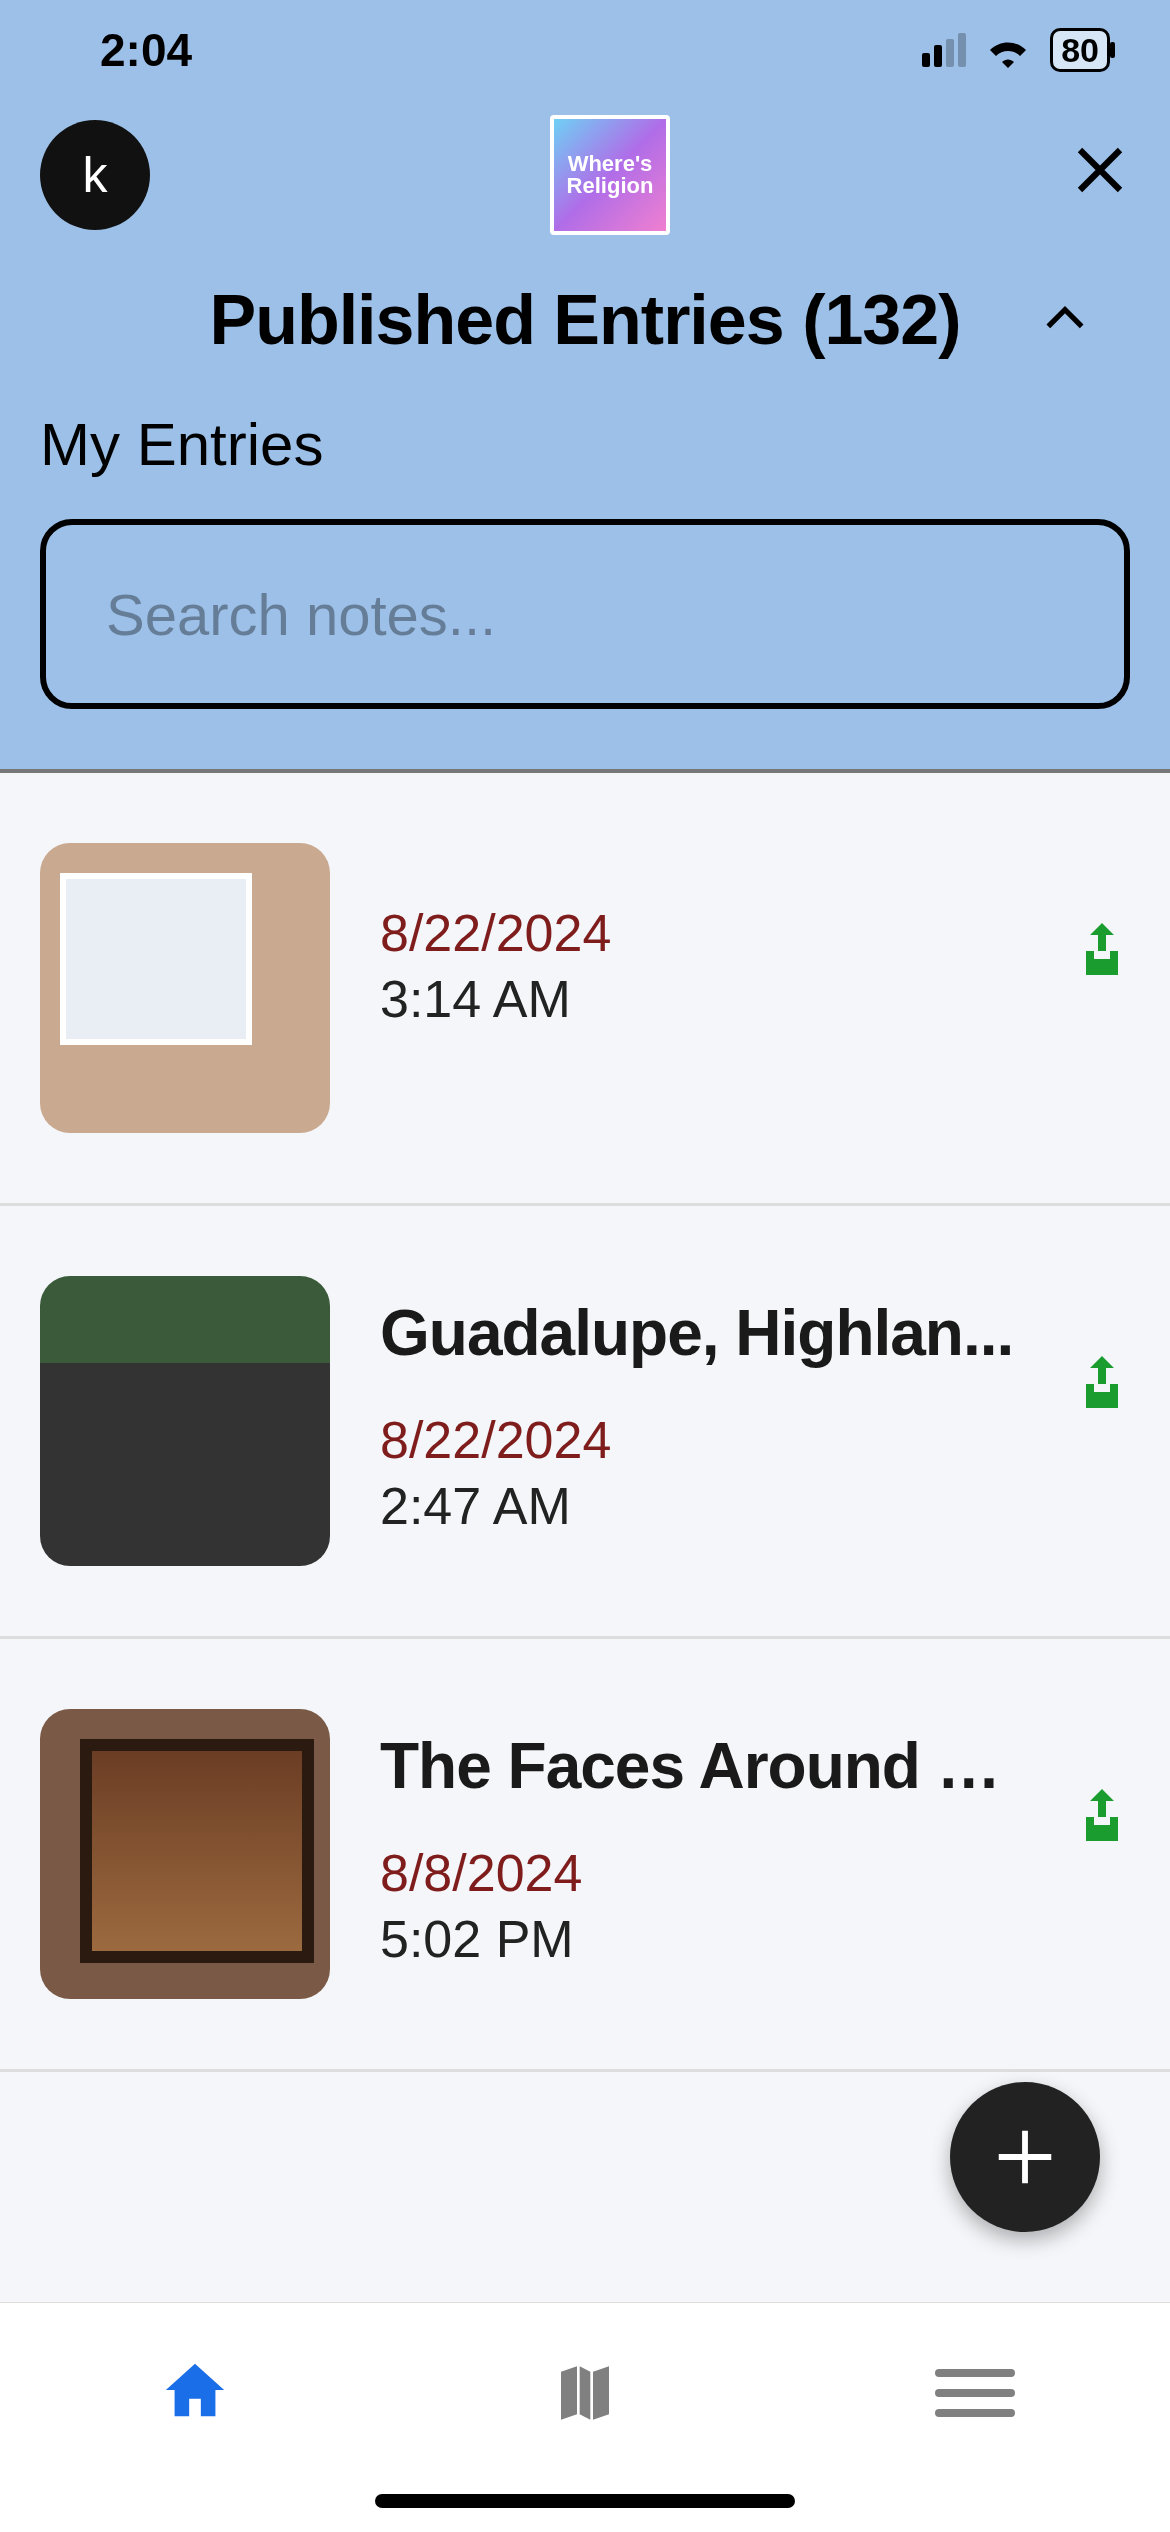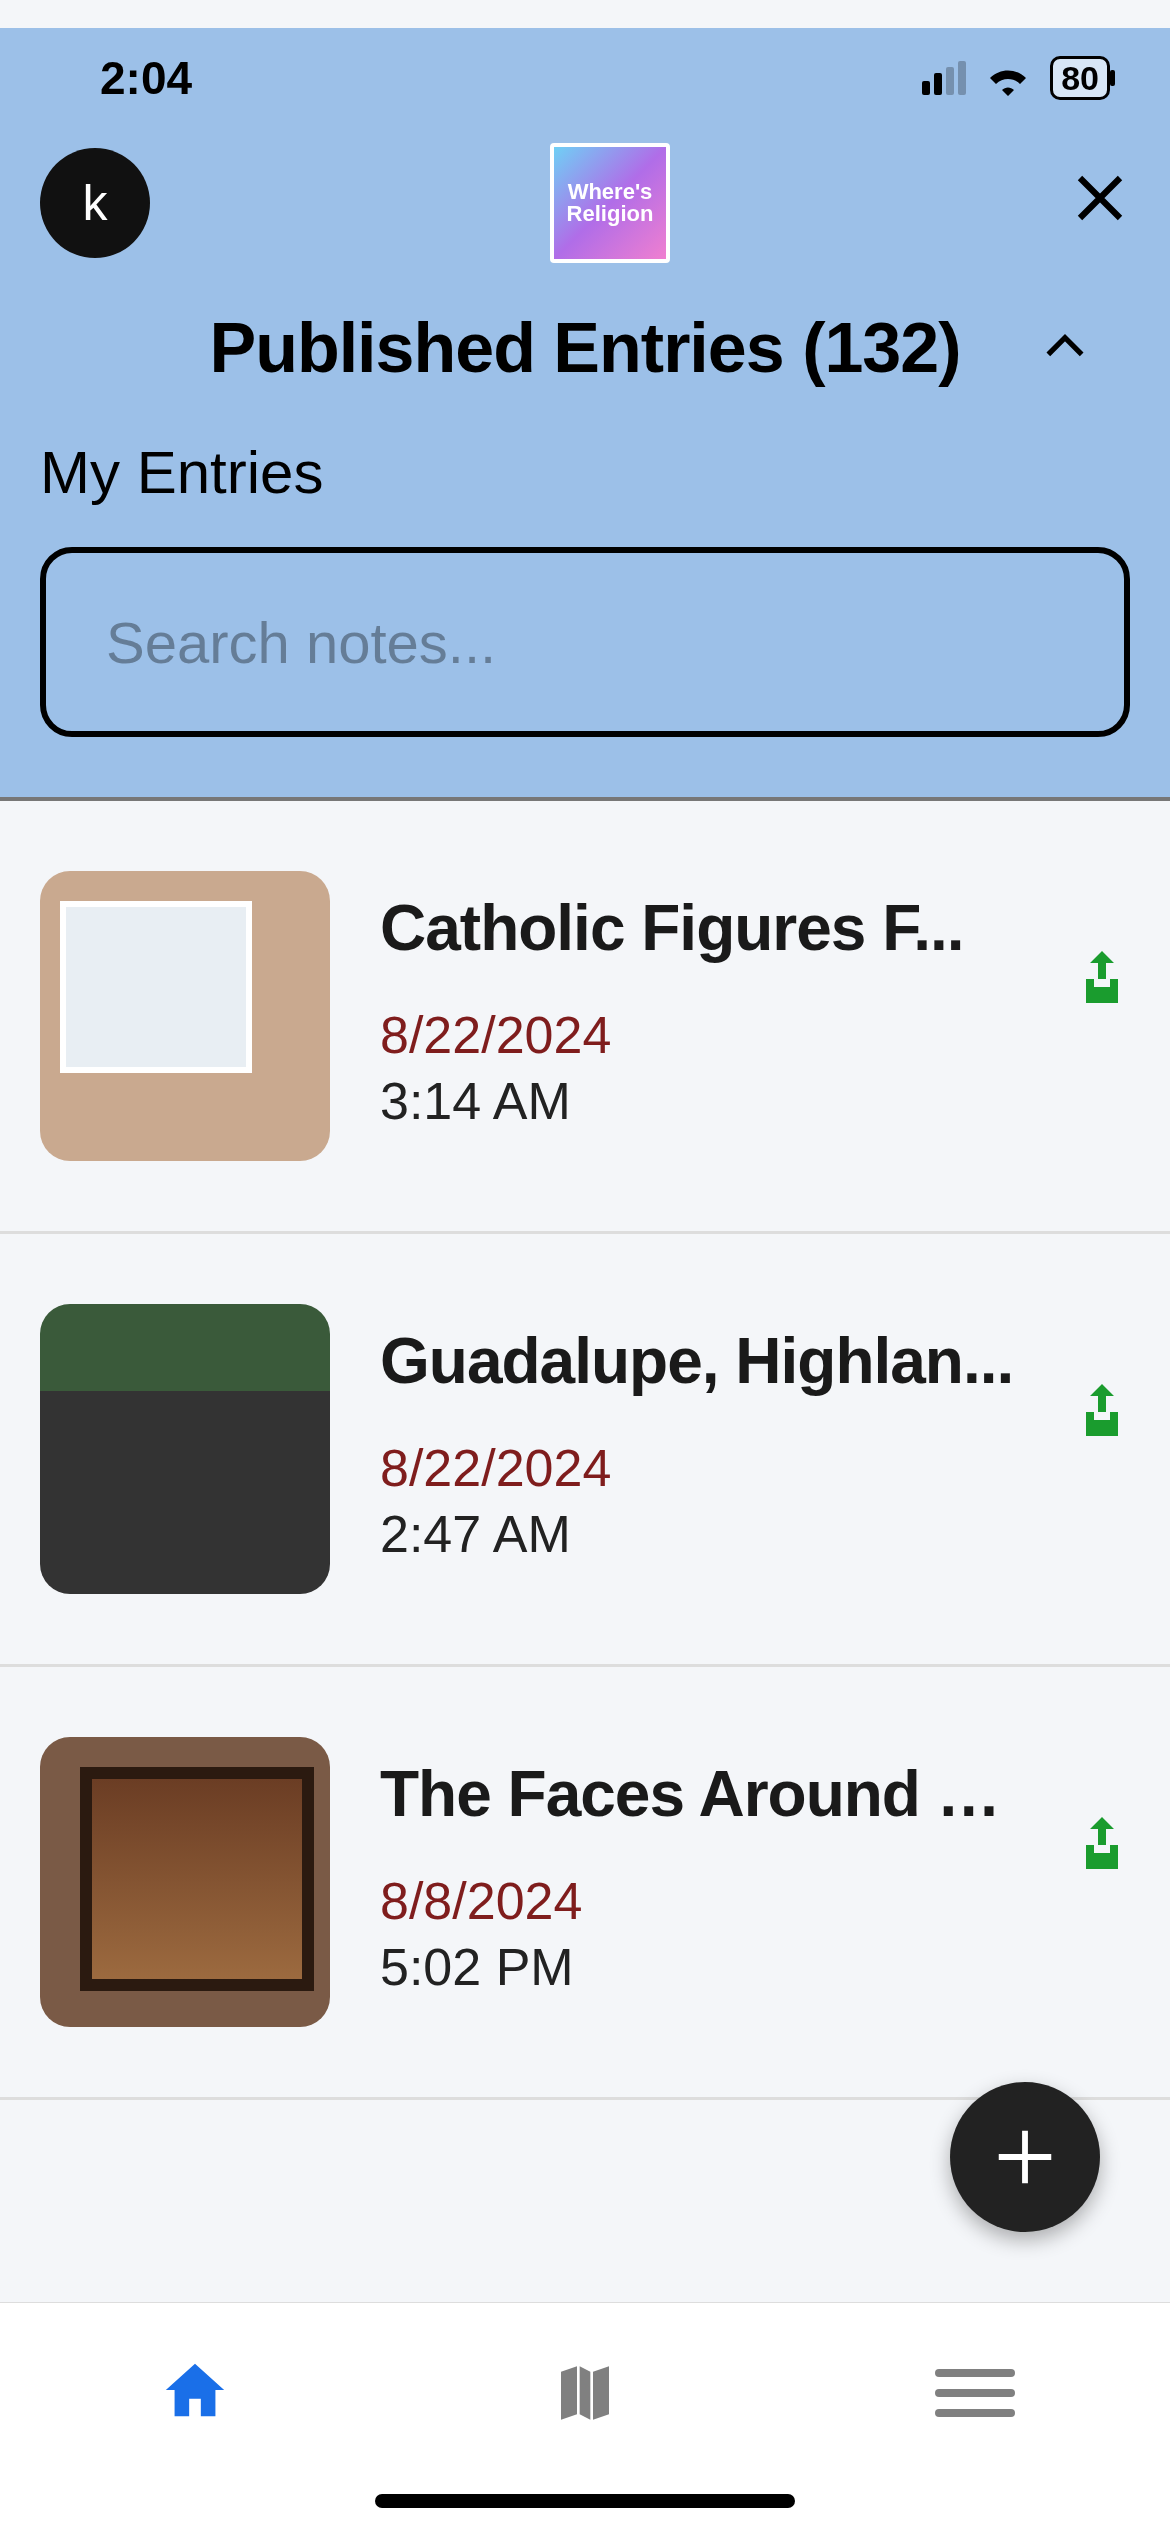--- a/index.html
+++ b/index.html
@@ -1,19 +1,19 @@
 <!DOCTYPE html>
 <html><head>
 <meta charset="utf-8">
 <style>
   * { box-sizing: border-box; margin: 0; padding: 0; }
   html, body { width: 1170px; height: 2532px; font-family: -apple-system, Helvetica, Arial, sans-serif; background: #f4f6f9; overflow: hidden; }
   .screen { width: 1170px; height: 2532px; position: relative; display: flex; flex-direction: column; }
   
-  .status-bar { height: 100px; background: #9cc0e8; display: flex; align-items: center; justify-content: space-between; padding: 0 60px 0 100px; font-weight: 600; font-size: 46px; color: #000; margin-top: 28px; }
+  .status-bar { height: 100px; background: #9cc0e8; display: flex; align-items: center; justify-content: space-between; padding: 0 60px 0 100px; font-weight: 600; font-size: 46px; color: #000; }
   .status-right { display: flex; align-items: center; gap: 18px; }
   .bars { display: flex; align-items: flex-end; gap: 4px; height: 34px; }
   .bars span { width: 8px; background: #000; border-radius: 2px; }
   .bars span:nth-child(1) { height: 14px; }
   .bars span:nth-child(2) { height: 22px; }
   .bars span:nth-child(3) { height: 28px; background: rgba(0,0,0,0.25);}
   .bars span:nth-child(4) { height: 34px; background: rgba(0,0,0,0.25);}
   .battery-box { border: 3px solid #000; border-radius: 10px; padding: 2px 8px; font-size: 34px; font-weight: 700; line-height: 1; position: relative; background: rgba(255,255,255,0.6);}
   .battery-box::after { content:""; position:absolute; right:-8px; top:30%; width:5px; height:40%; background:#000; border-radius:2px;}
   
@@ -99,21 +99,20 @@
     <div class="search-wrap">
       <input class="search" type="text" placeholder="Search notes..." style="">
     </div>
   </div>
 
   <div class="list">
 
     <div class="entry">
       <div class="thumb"></div>
       <div class="entry-body">
-        <div class="entry-title">Catholic Figures F...</div>
         <div class="entry-date">8/22/2024</div>
         <div class="entry-time">3:14 AM</div>
       </div>
       <span class="share">
         <svg width="48" height="60" viewBox="0 0 24 30">
             <path fill="#1a9c2e" d="M12 0l6 6h-4v8h-4V6H6l6-6zM4 14h4v4h8v-4h4v12H4V14z"></path>
           </svg>
       </span>
     </div>
 

